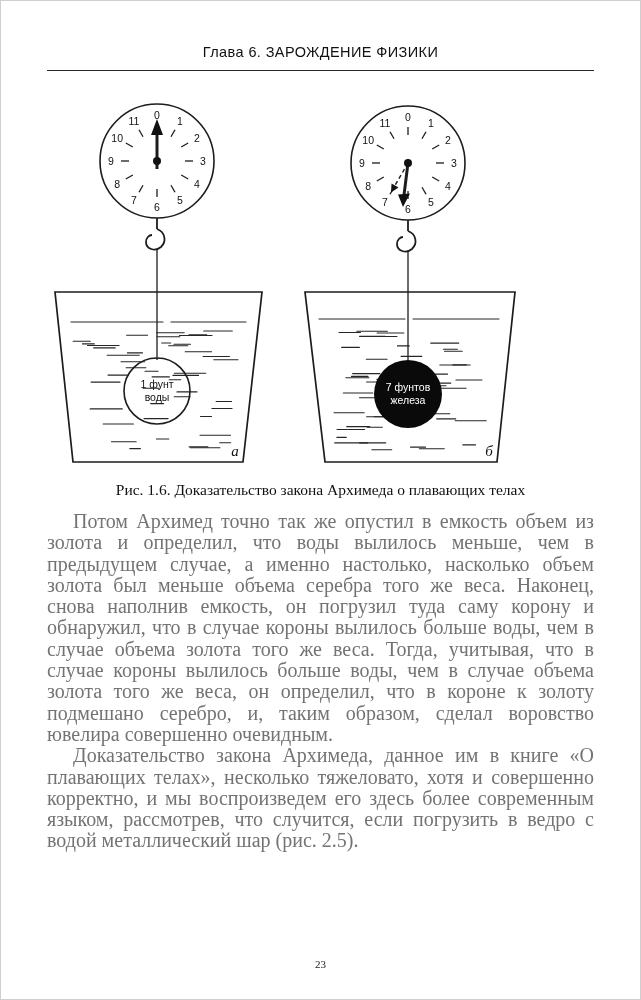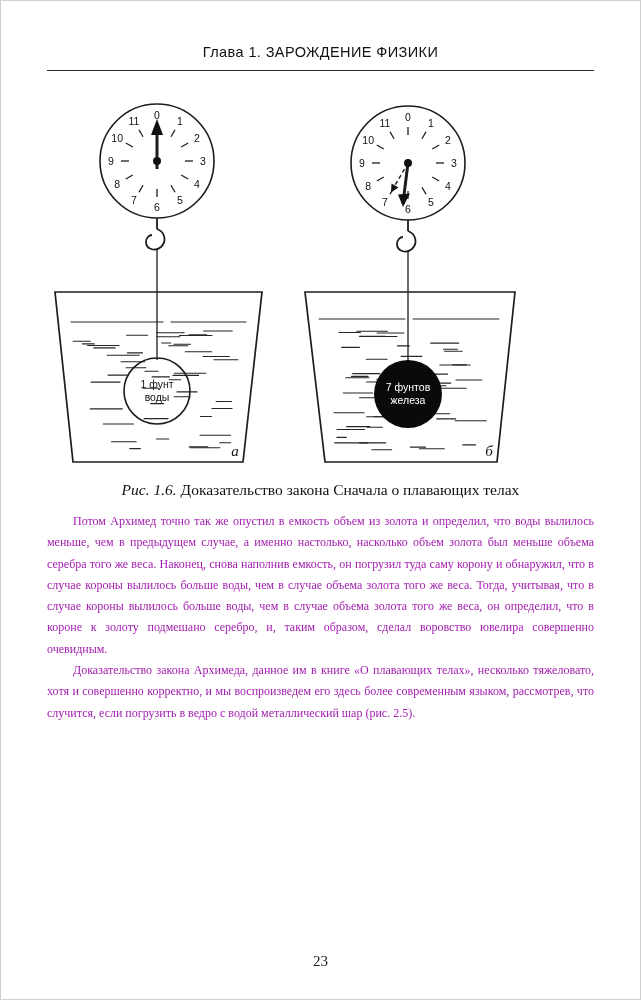--- a/index.html
+++ b/index.html
@@ -22,33 +22,33 @@
     text-align: center;
     font-family: "Liberation Sans", sans-serif;
     font-size: 14.5px;
     letter-spacing: 0.4px;
     color: #111;
   }
   .header-rule { border-top: 1.4px solid #2a2a2a; margin-top: 10px; }
   .figure-wrap { margin-top: 8px; }
   svg { display: block; }
   .caption { text-align: center; font-size: 15.5px; margin-top: 10px; color: #111; white-space: nowrap; }
-  .caption .cap-label { font-style: italic; }
+  .caption .cap-label { }
   .body-text { margin-top: 12px; }
   .body-text p {
     margin: 0;
-    font-size: 12px;
+    font-size: 20px;
     line-height: 21.3px;
     text-align: justify;
     text-indent: 26px;
-    color: #a21caf;
+    color: #737373;
   }
   .page-number {
     position: absolute; left: 0; right: 0; bottom: 30px;
-    text-align: center; font-size: 15px; color: #222;
+    text-align: center; font-size: 11px; color: #222;
   }
   
   .stroke { stroke: #1c1c1c; fill: none; }
   .tick { stroke: #1c1c1c; stroke-width: 1.3; }
   .dial-num {
     font-family: "Liberation Sans", sans-serif;
     font-size: 10.5px; fill: #111; text-anchor: middle;
   }
   .wave { stroke: #262626; stroke-width: 1.1; stroke-linecap: round; }
   .ball-label {
@@ -58,21 +58,21 @@
   .ball-label.inv { fill: #ffffff; }
   .bucket-letter { font-size: 15px; font-style: italic; fill: #111; text-anchor: middle; font-family: "Liberation Serif", serif; }
 </style>
 </head>
 <body>
 
 <div class="scan-frame"></div>
 
 <div class="page">
 
-  <div class="chapter-header">Глава 1. ЗАРОЖДЕНИЕ ФИЗИКИ</div>
+  <div class="chapter-header">Глава 6. ЗАРОЖДЕНИЕ ФИЗИКИ</div>
   <div class="header-rule"></div>
 
   <div class="figure-wrap">
     <svg width="548" height="392" viewBox="0 0 548 392">
 
       <g>
         <circle class="stroke" cx="110" cy="82" r="57" stroke-width="1.6"></circle>
         <g>
             <line x1="110.0" y1="46.0" x2="110.0" y2="54.0" class="tick"></line>
             <text x="110.0" y="39.5" class="dial-num">0</text>
@@ -259,21 +259,21 @@
         <path d="M258,213 L468,213 L450,383 L278,383 Z" class="stroke" stroke-width="1.7"></path>
         <circle cx="361" cy="315" r="34" fill="#0a0a0a"></circle>
         <text x="361" y="312" class="ball-label inv">7 фунтов</text>
         <text x="361" y="325" class="ball-label inv">железа</text>
         <text x="442" y="377" class="bucket-letter">б</text>
       </g>
 
     </svg>
   </div>
 
-  <div class="caption"><span class="cap-label">Рис. 1.6.</span><span> Доказательство закона Сначала о плавающих телах</span></div>
+  <div class="caption"><span class="cap-label">Рис. 1.6.</span><span> Доказательство закона Архимеда о плавающих телах</span></div>
 
   <div class="body-text">
     <p>Потом Архимед точно так же опустил в емкость объем из золота и определил, что воды вылилось меньше, чем в предыдущем случае, а именно настолько, насколько объем золота был меньше объема серебра того же веса. Наконец, снова наполнив емкость, он погрузил туда саму корону и обнаружил, что в случае короны вылилось больше воды, чем в случае объема золота того же веса. Тогда, учитывая, что в случае короны вылилось больше воды, чем в случае объема золота того же веса, он определил, что в короне к золоту подмешано серебро, и, таким образом, сделал воровство ювелира совершенно очевидным.</p>
     <p>Доказательство закона Архимеда, данное им в книге «О плавающих телах», несколько тяжеловато, хотя и совершенно корректно, и мы воспроизведем его здесь более современным языком, рассмотрев, что случится, если погрузить в ведро с водой металлический шар (рис. 2.5).</p>
   </div>
 
   <div class="page-number">23</div>
 
 </div>
 

